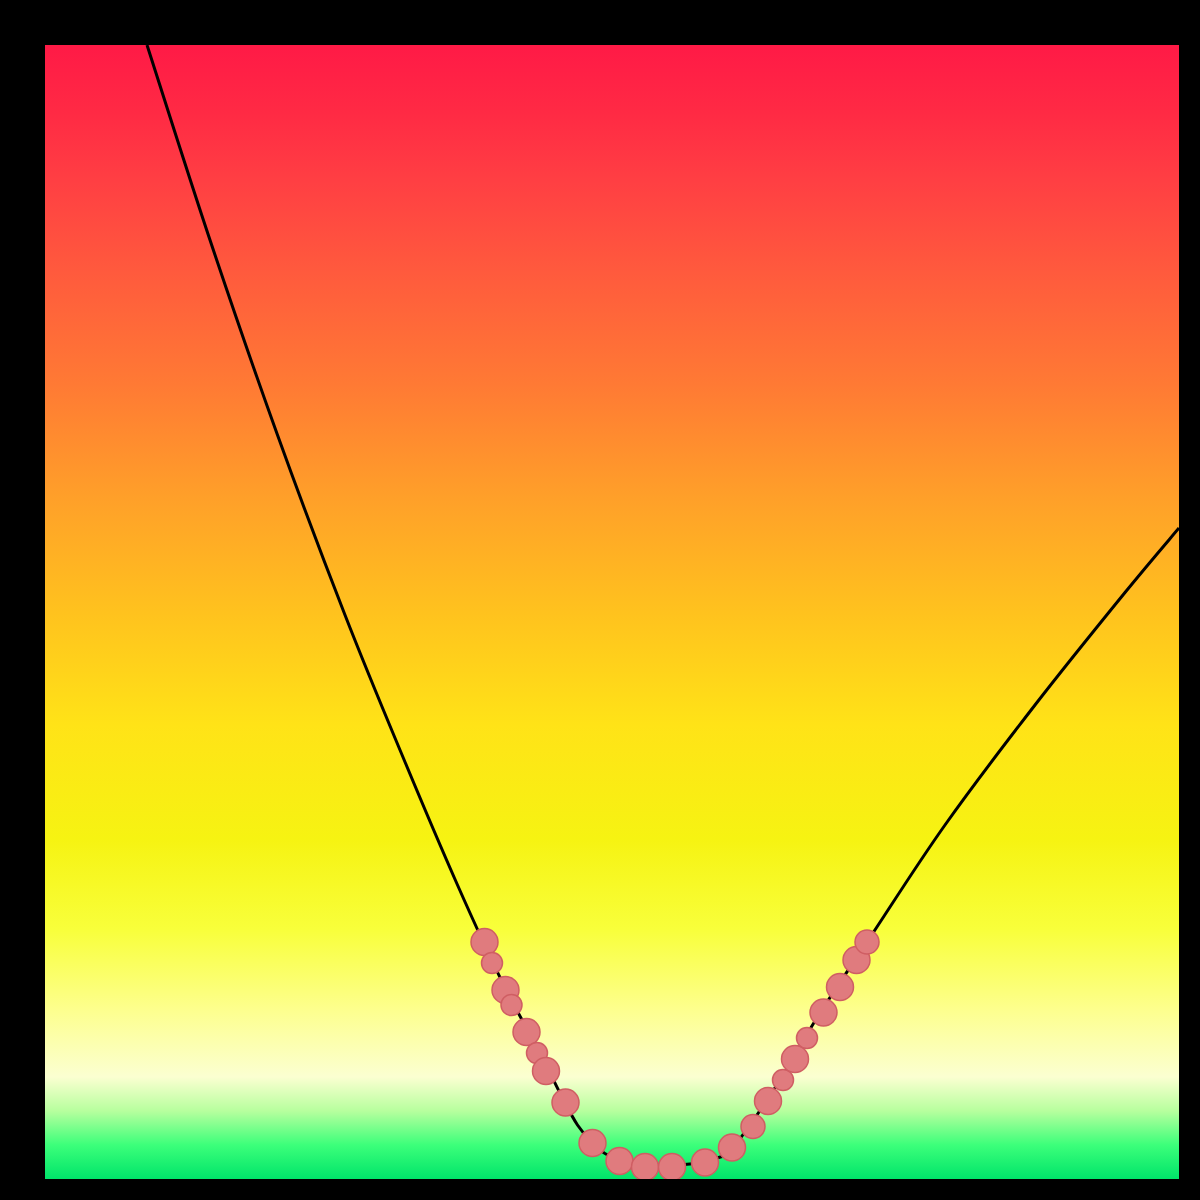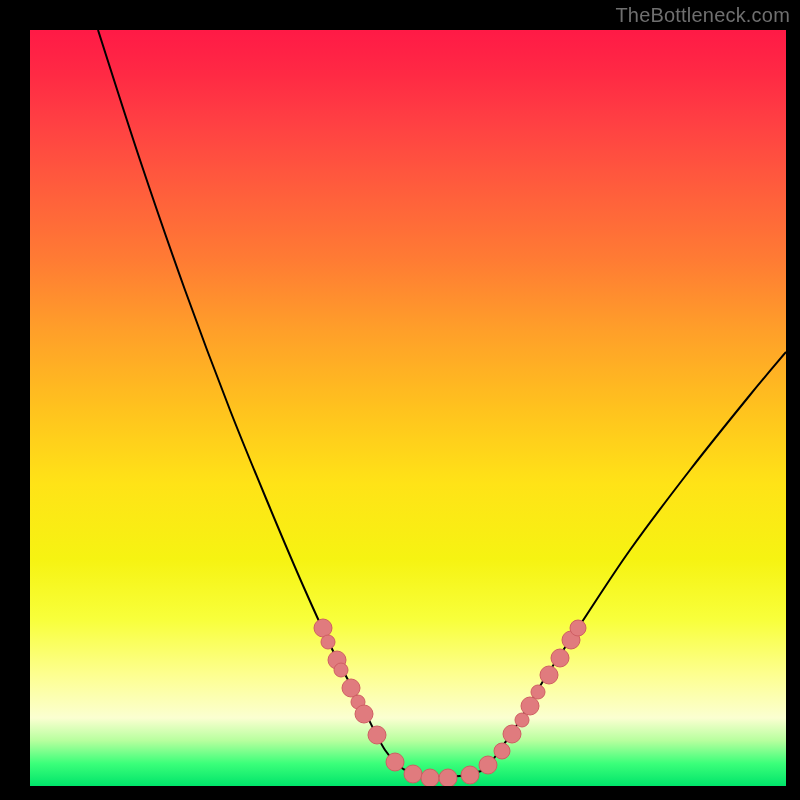--- a/index.html
+++ b/index.html
@@ -70,21 +70,20 @@
   .dot {
     fill: #e07b7e;
     stroke: #cf5e63;
     stroke-width: 1;
   }
 </style>
 </head>
 <body>
 
 <div class="stage">
-  <div class="watermark">TheBottleneck.com</div>
 
   <div class="plot">
     <svg class="curves" viewBox="0 0 756 756" preserveAspectRatio="none">
       <path id="left-curve" class="curve" d="M 68 0 C 75 21.666666666666668, 95.5 86.66666666666666, 110 130 C 124.5 173.33333333333334, 140 218.33333333333334, 155 260 C 170 301.6666666666667, 185.83333333333334 343.6666666666667, 200 380 C 214.16666666666666 416.3333333333333, 227.5 448, 240 478 C 252.5 508, 264.1666666666667 535.5, 275 560 C 285.8333333333333 584.5, 295.8333333333333 606.3333333333334, 305 625 C 314.1666666666667 643.6666666666666, 323.3333333333333 659.1666666666666, 330 672 C 336.6666666666667 684.8333333333334, 340.8333333333333 694, 345 702 C 349.1666666666667 710, 351.6666666666667 715, 355 720 C 358.3333333333333 725, 361.6666666666667 728.6666666666666, 365 732 C 368.3333333333333 735.3333333333334, 370.8333333333333 737.8333333333334, 375 740 C 379.1666666666667 742.1666666666666, 387.5 744.1666666666666, 390 745"></path>
       <path id="floor-curve" class="curve" d="M 375 740 C 379.1666666666667 741, 390.8333333333333 745, 400 746 C 409.1666666666667 747, 420.8333333333333 747, 430 746 C 439.1666666666667 745, 450.8333333333333 741, 455 740"></path>
       <path id="right-curve" class="curve" d="M 455 740 C 457.5 736.6666666666666, 464.1666666666667 728.3333333333334, 470 720 C 475.8333333333333 711.6666666666666, 482.5 702, 490 690 C 497.5 678, 505 663.8333333333334, 515 648 C 525 632.1666666666666, 535.8333333333334 616.3333333333334, 550 595 C 564.1666666666666 573.6666666666666, 581.6666666666666 545.8333333333334, 600 520 C 618.3333333333334 494.1666666666667, 640 465.8333333333333, 660 440 C 680 414.1666666666667, 704 384.6666666666667, 720 365 C 736 345.3333333333333, 750 329.1666666666667, 756 322"></path>
       <g id="markers">
           <circle cx="293" cy="598" r="9" class="dot"></circle>
           <circle cx="298" cy="612" r="7" class="dot"></circle>
           <circle cx="307" cy="630" r="9" class="dot"></circle>

